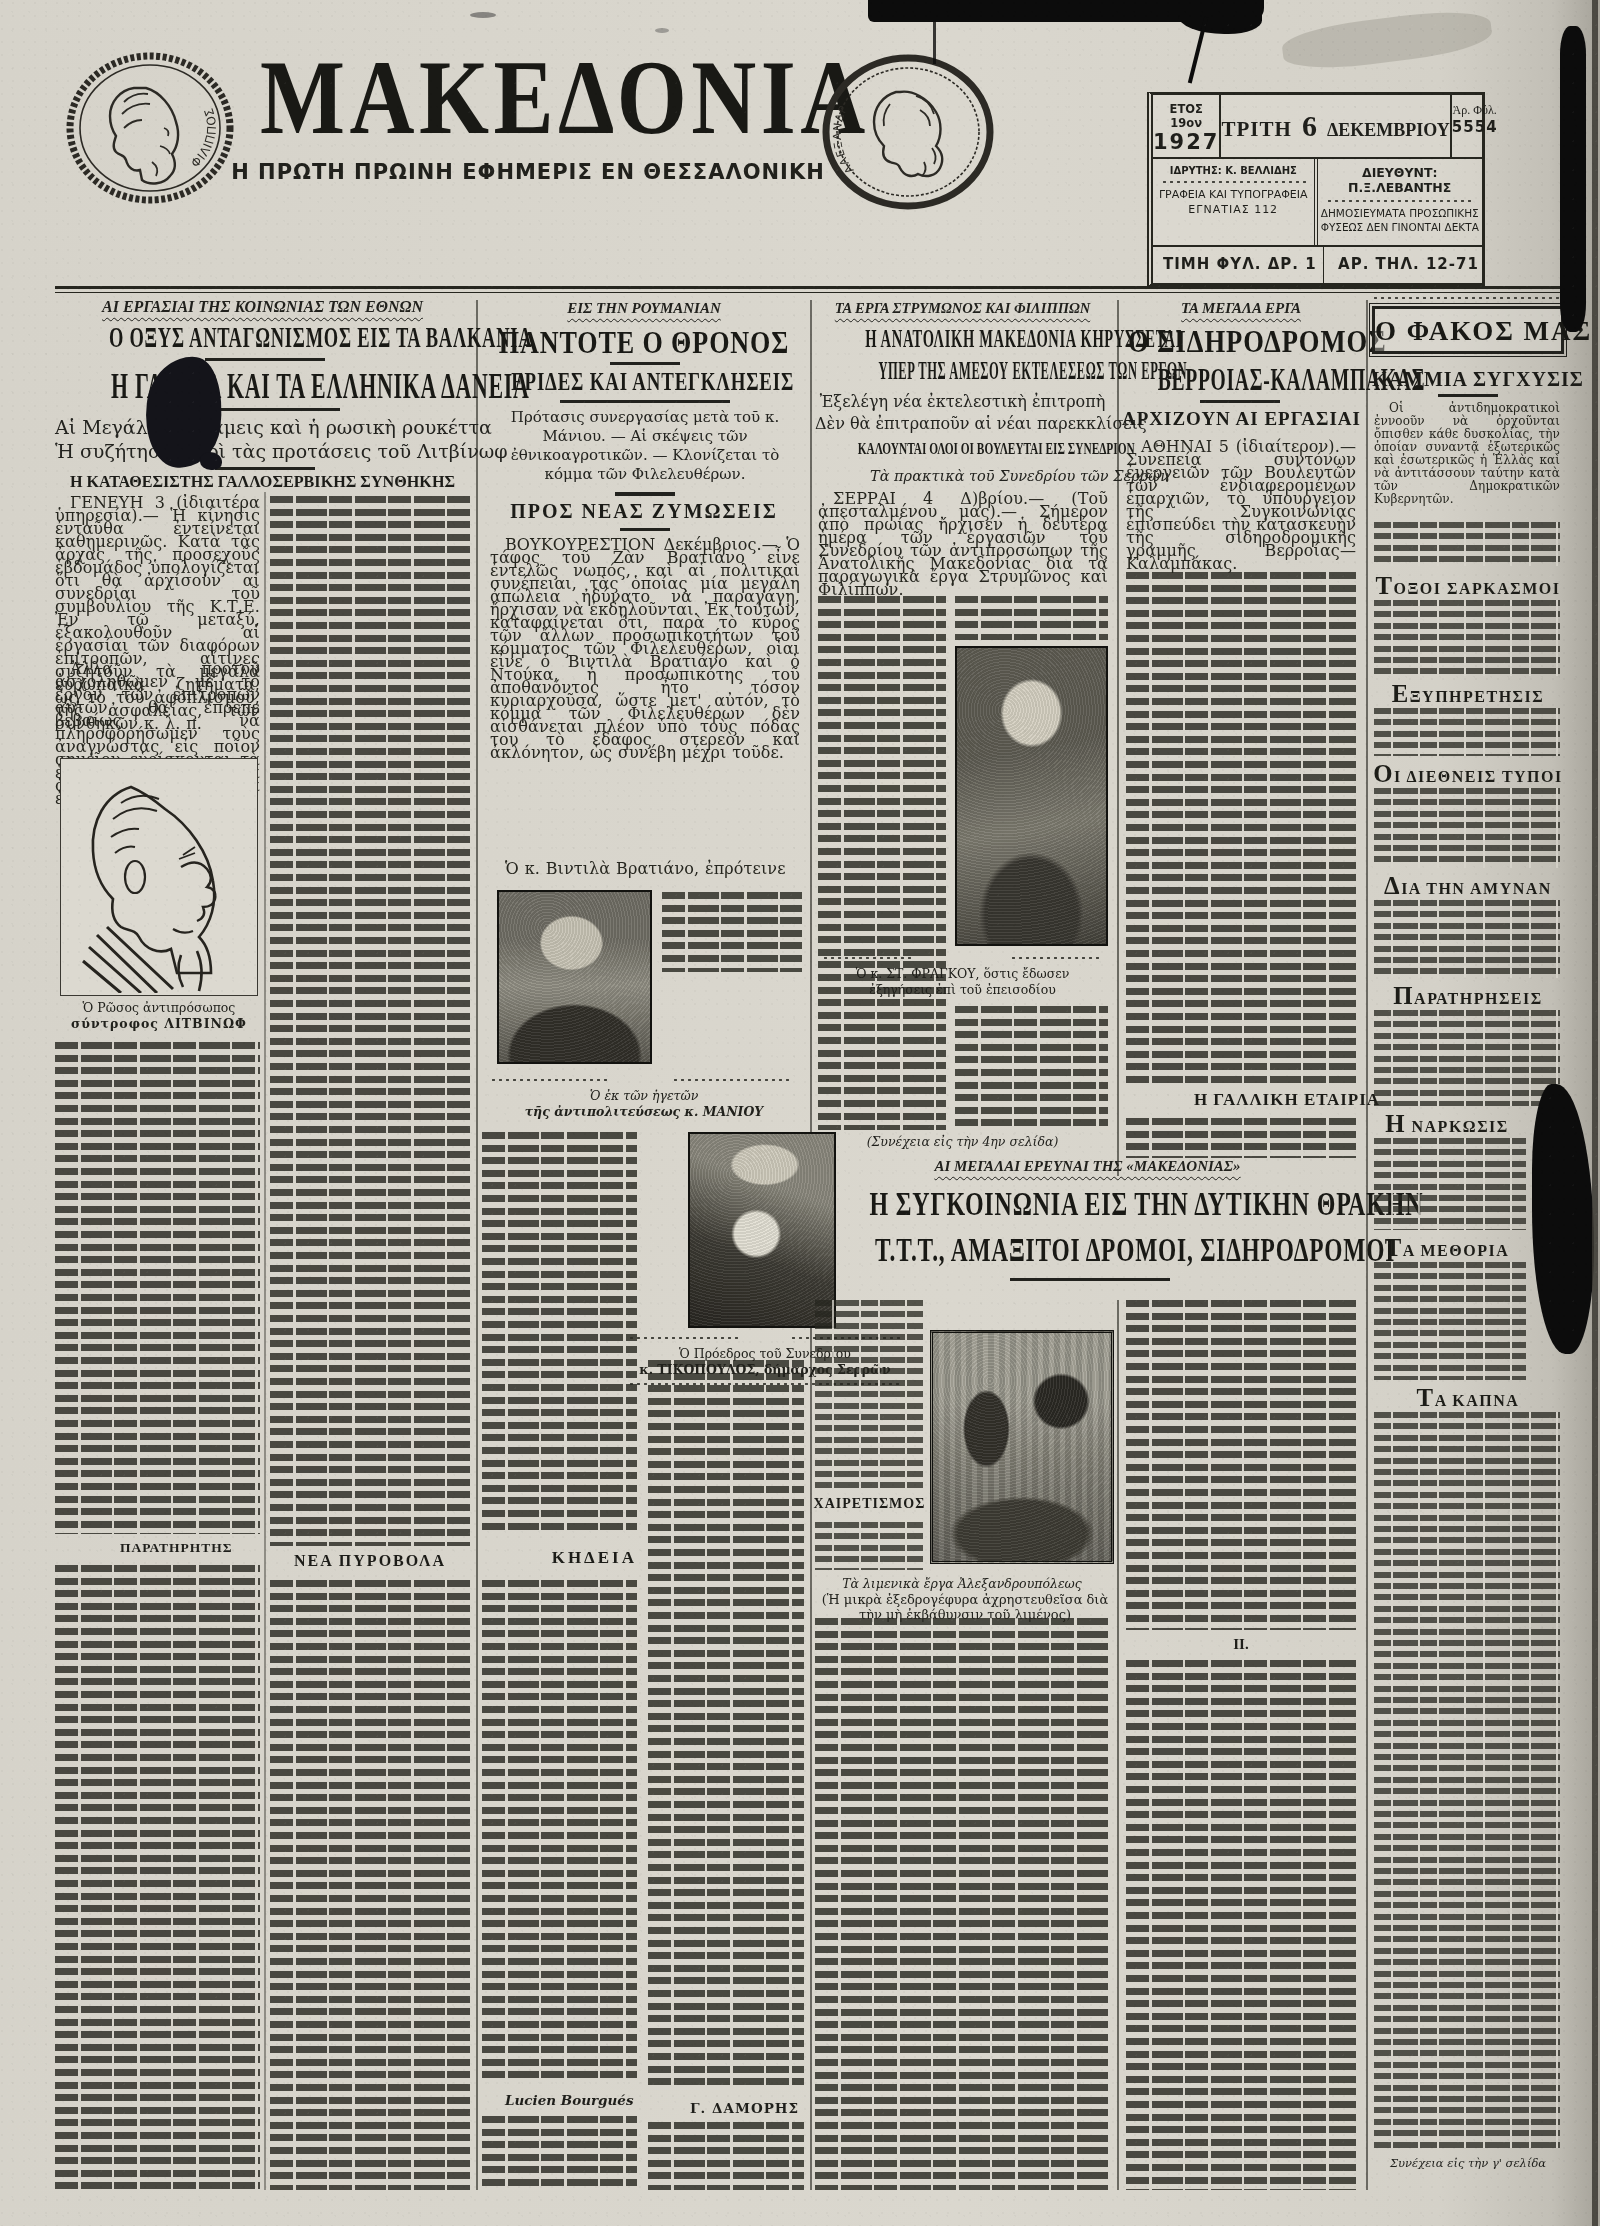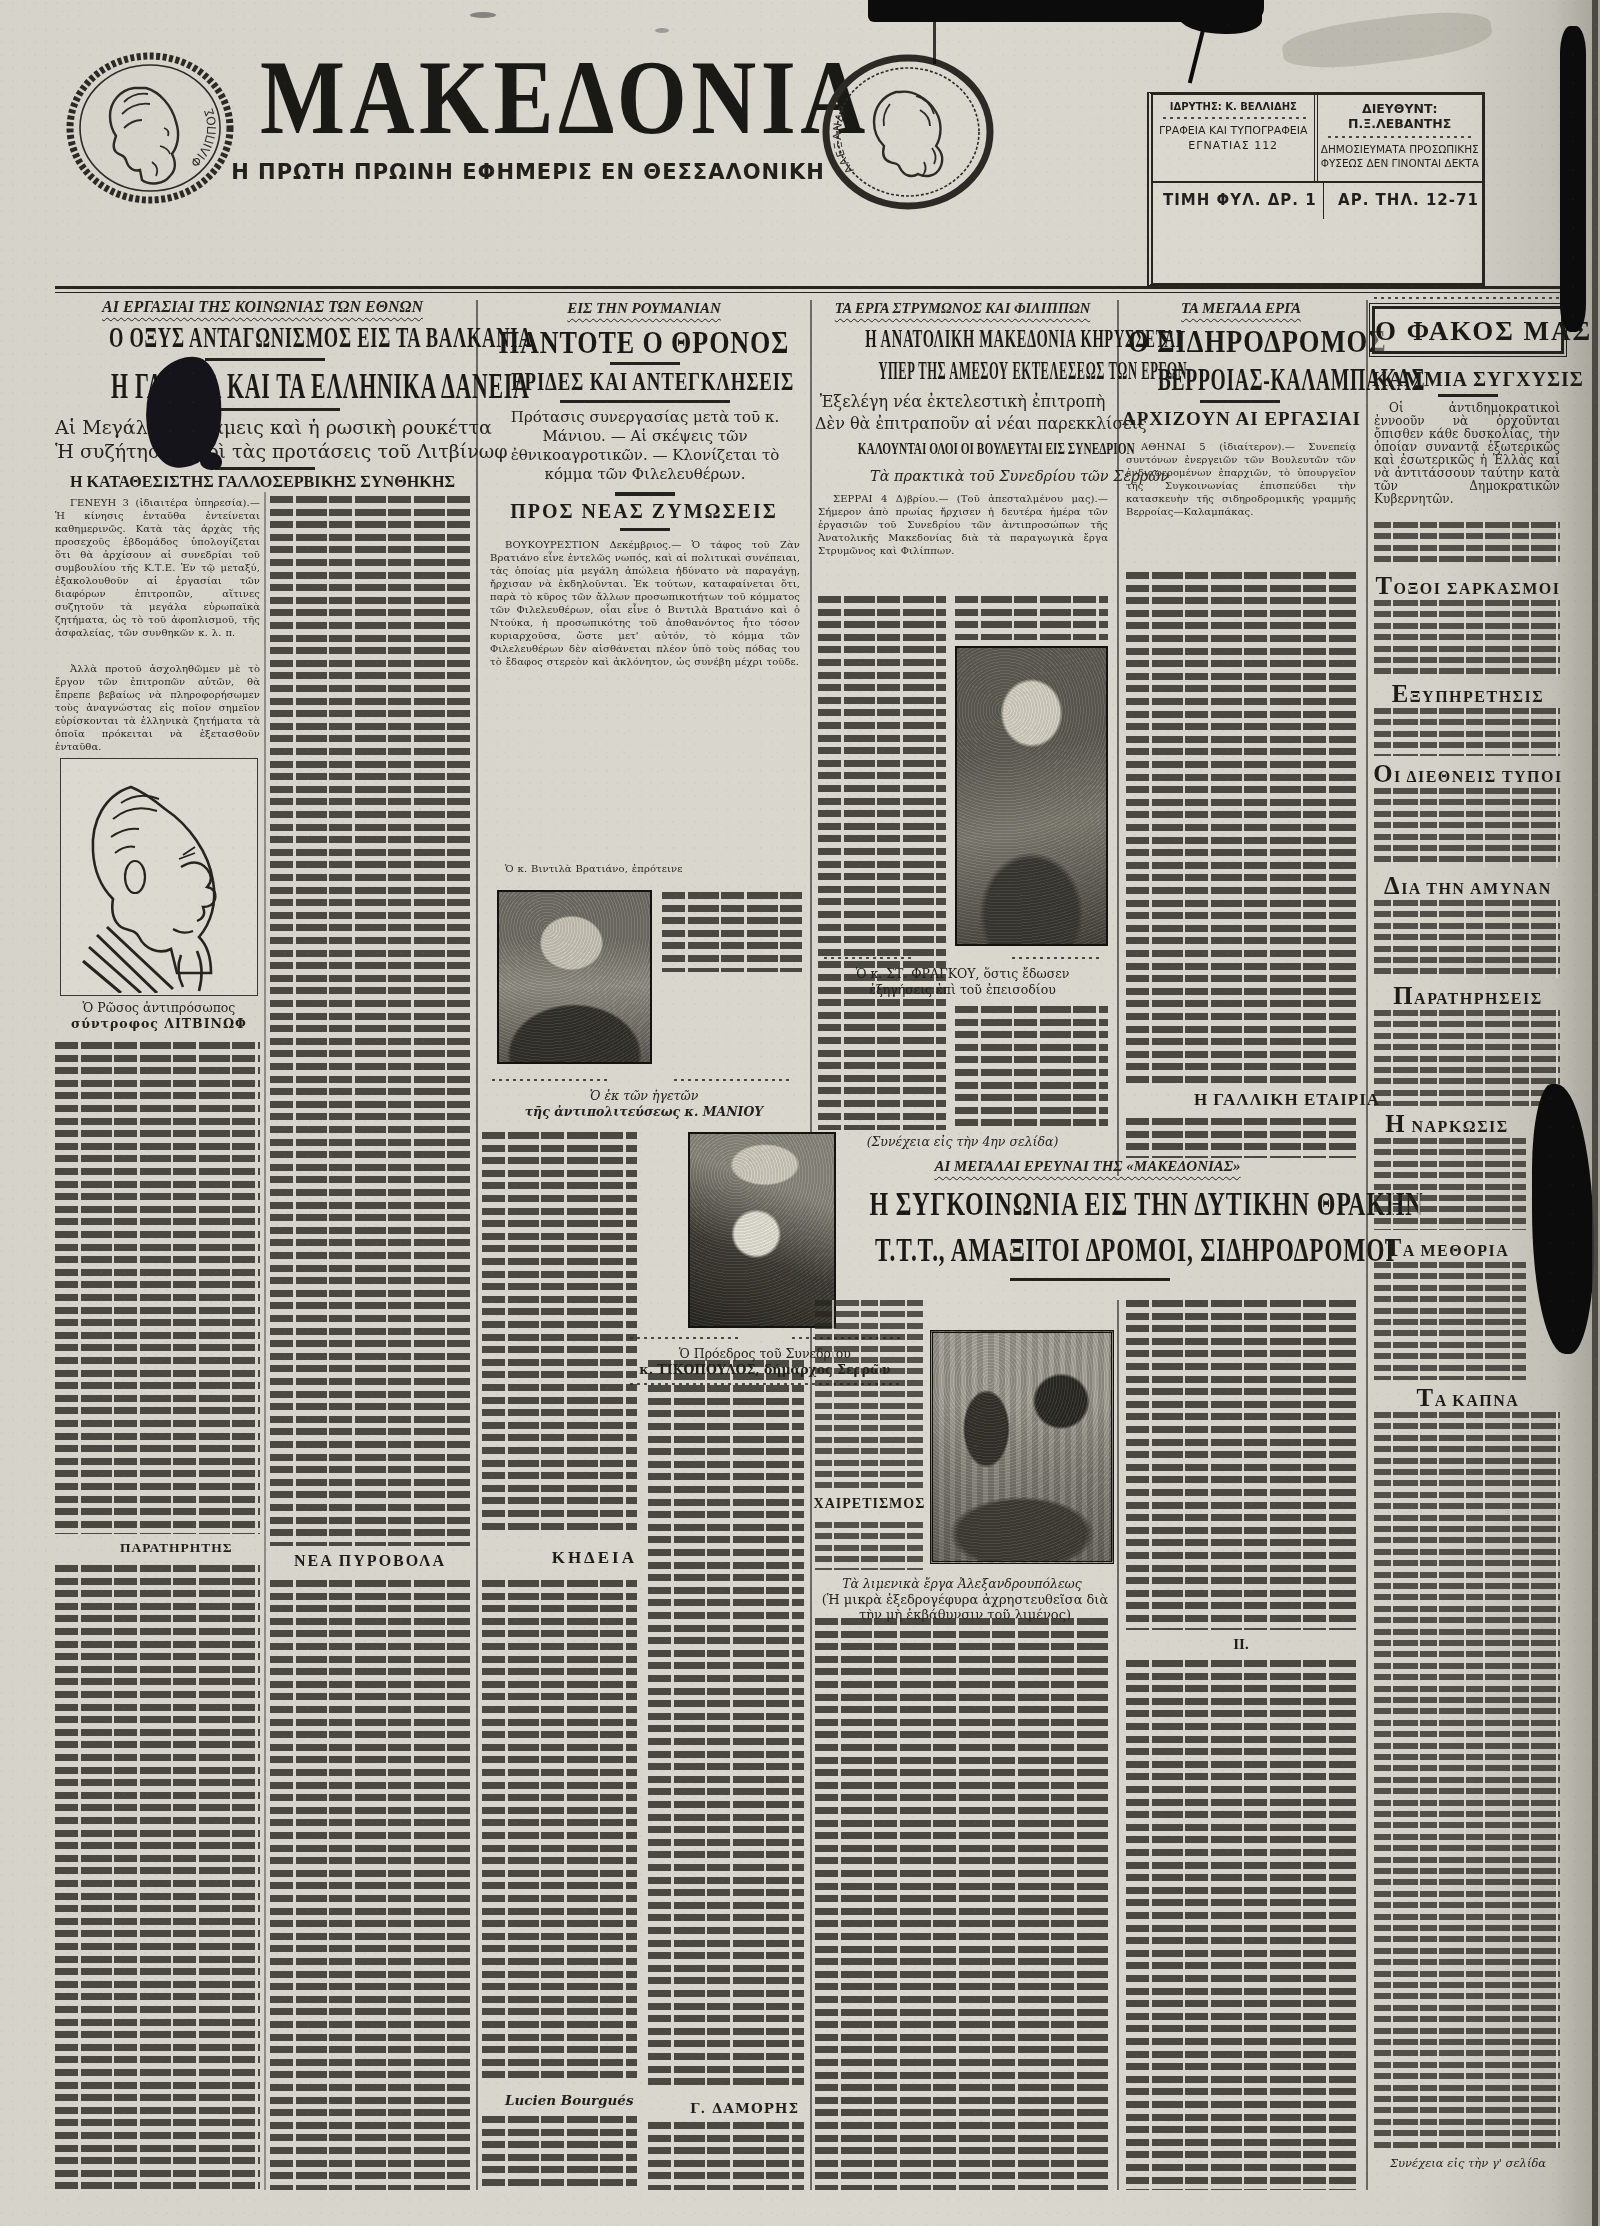--- a/index.html
+++ b/index.html
@@ -20,21 +20,21 @@
   .serif{font-family:"Liberation Serif",serif}
   .sans{font-family:"DejaVu Sans",sans-serif}
   .bold{font-weight:bold}
   .it{font-style:italic}
   .kicker{font-family:"Liberation Serif",serif;font-weight:bold;font-style:italic;font-size:16px;
     text-decoration-line:underline;text-decoration-style:wavy;text-decoration-thickness:1.4px;text-underline-offset:5px;
     color:#21211d;filter:blur(.2px);}
   .headline{font-family:"Liberation Serif",serif;font-weight:bold;color:#191915;filter:blur(.25px);letter-spacing:1px;}
   .crosshead{font-family:"Liberation Serif",serif;font-weight:bold;color:#1c1c18;filter:blur(.2px);}
   .deck{font-family:"DejaVu Serif",serif;color:#23231f;filter:blur(.25px);}
-  .p{font-size:10px;line-height:13px;text-align:justify;color:#26261f;text-indent:15px;
+  .p{font-size:16px;line-height:13px;text-align:justify;color:#26261f;text-indent:15px;
      letter-spacing:.1px;word-spacing:.6px;filter:blur(.28px);}
   .cap{font-size:12.5px;line-height:15px;color:#21211c;filter:blur(.25px);}
   .fill{opacity:.8;filter:blur(.45px);
     background-image:
       repeating-linear-gradient(90deg, transparent 0 23px, #d8d5cc 23px 26px, transparent 26px 57px, #d8d5cc 57px 59px),
       repeating-linear-gradient(180deg, #26261f 0 7px, transparent 7px 12.6px);}
   .fill-sm{opacity:.75;filter:blur(.45px);
     background-image:
       repeating-linear-gradient(90deg, transparent 0 17px, #d8d5cc 17px 19px, transparent 19px 44px, #d8d5cc 44px 46px),
       repeating-linear-gradient(180deg, #26261f 0 6px, transparent 6px 11.4px);}
@@ -113,20 +113,35 @@
         <path d="M96 44 q14 4 18 18 M100 58 q10 6 10 16 M70 52 q-8 10 -6 22" fill="none" stroke="#2c2a25" stroke-width="1.8"></path>
         <path d="M112 96 q6 8 2 16 M104 110 q4 8 -2 14" fill="none" stroke="#2c2a25" stroke-width="1.8"></path>
         <defs>
             <path id="arcAlex" d="M 34 118 A 62 58 0 0 1 30 52"></path>
           </defs>
         <text font-family="DejaVu Sans,sans-serif" font-size="11" fill="#2c2a25" letter-spacing="1"><textPath href="#arcAlex">ΑΛΕΞΑΝΔΡΟΣ</textPath></text>
       </svg>
     </div>
 
     <div class="abs" style="left:1147px;top:92px;width:338px;height:194px;border:3px solid #26261f;border-left:6px double #26261f;background:rgba(226,223,214,.35);">
+      <div style="display:flex;height:64px;border-bottom:2.5px solid #26261f;">
+        <div class="ctr" style="width:88px;border-right:2px solid #26261f;padding-top:7px;">
+          <div class="sans bold" style="font-size:11.5px;">ΕΤΟΣ 19ον</div>
+          <div class="sans bold" style="font-size:21px;letter-spacing:2px;">1927</div>
+        </div>
+        <div class="ctr" style="flex:1;padding-top:14px;white-space:nowrap;">
+          <span class="serif bold" style="font-size:21px;letter-spacing:1px;">ΤΡΙΤΗ</span>
+          <span class="serif bold" style="font-size:30px;padding:0 5px;">6</span>
+          <span class="serif bold" style="font-size:18px;">ΔΕΚΕΜΒΡΙΟΥ</span>
+        </div>
+        <div class="ctr" style="width:74px;border-left:2px solid #26261f;padding-top:8px;">
+          <div class="serif" style="font-size:12px;">Ἀρ. Φύλ.</div>
+          <div class="sans bold" style="font-size:15px;letter-spacing:1px;">5554</div>
+        </div>
+      </div>
       <div style="display:flex;height:88px;border-bottom:2.5px solid #26261f;">
         <div class="ctr" style="width:50%;border-right:4px double #26261f;padding-top:6px;">
           <div class="sans bold" style="font-size:10px;">ΙΔΡΥΤΗΣ: Κ. ΒΕΛΛΙΔΗΣ</div>
           <div class="dots" style="margin:4px 8px;"></div>
           <div class="sans" style="font-size:11px;margin-top:3px;">ΓΡΑΦΕΙΑ ΚΑΙ ΤΥΠΟΓΡΑΦΕΙΑ</div>
           <div class="sans" style="font-size:11px;margin-top:2px;letter-spacing:1px;">ΕΓΝΑΤΙΑΣ 112</div>
         </div>
         <div class="ctr" style="width:50%;padding-top:6px;">
           <div class="sans bold" style="font-size:12.5px;">ΔΙΕΥΘΥΝΤ: Π.Ξ.ΛΕΒΑΝΤΗΣ</div>
           <div class="dots" style="margin:4px 8px;"></div>

